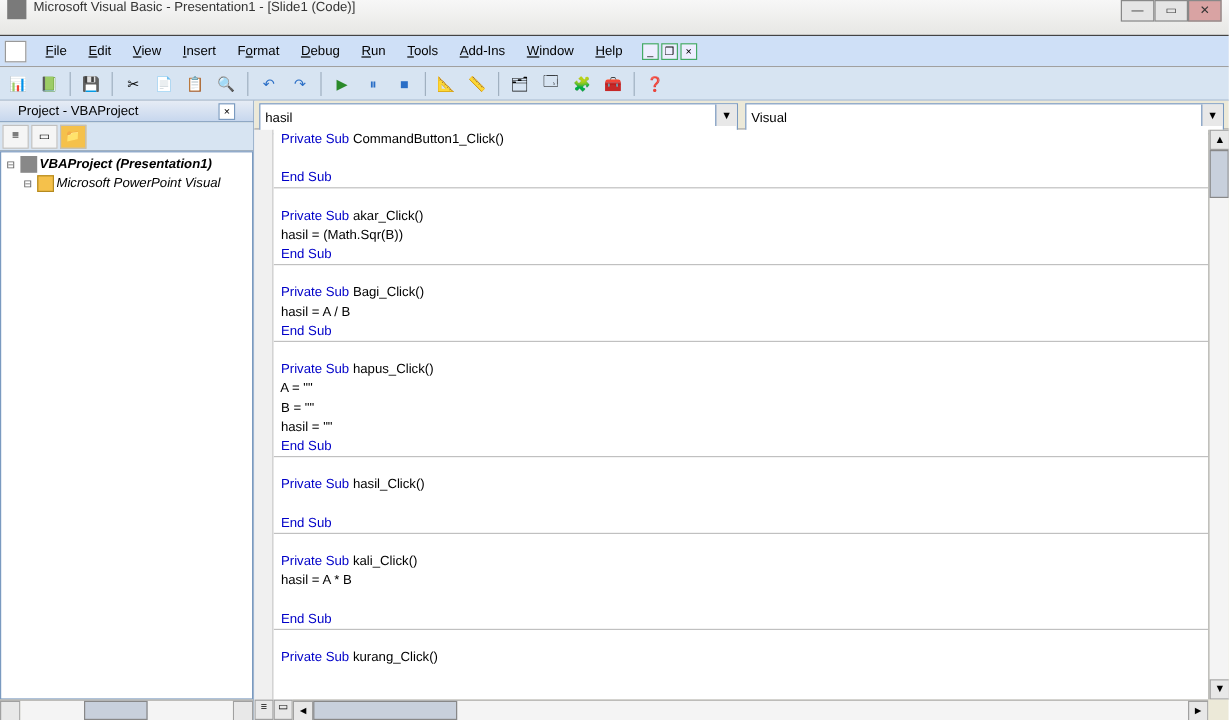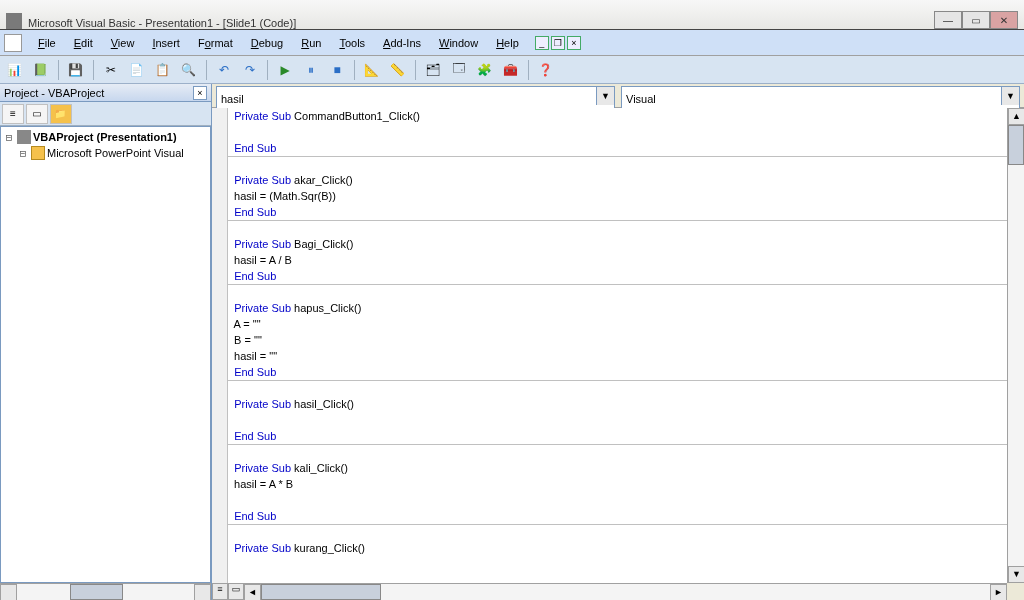--- a/index.html
+++ b/index.html
@@ -1,19 +1,19 @@
 <!DOCTYPE html>
 <html><head>
 <meta charset="utf-8">
 <style>
 * { margin:0; padding:0; box-sizing:border-box; font-family: Tahoma, sans-serif; font-size:11px; }
 body { background:#f0f0f0; width:1024px; height:600px; overflow:hidden; position:relative; }
 
 
-.titlebar { height:30px; background:linear-gradient(#f7f7f7,#e7e7e4); display:flex; align-items:flex-end; padding:0 6px; border-bottom:1px solid #444; }
+.titlebar { height:30px; background:linear-gradient(#f7f7f7,#e7e7e4); display:flex; align-items:flex-start; padding:0 6px; border-bottom:1px solid #444; }
 .titlebar .app-icon { width:16px; height:16px; background:#7a7a7a; margin-right:6px; }
 .titlebar .title { color:#333; flex:1; }
 .winbtns { display:flex; gap:0; }
 .winbtn { width:28px; height:18px; background:#e5e5e5; border:1px solid #888; display:flex; align-items:center; justify-content:center; font-size:10px; color:#333; }
 .winbtn.close { background:#d9a3a3; }
 
 
 .menubar { height:26px; background:#cfe0f7; display:flex; align-items:center; padding:0 4px; gap:2px; border-bottom:1px solid #a0a0a0; }
 .menubar .mico { width:18px; height:18px; background:#fff; border:1px solid #999; margin-right:6px; }
 .menuitem { padding:3px 8px; color:#000; }
@@ -26,33 +26,33 @@
 .toolbar { height:28px; background:#d7e4f2; border-bottom:1px solid #9cb0c9; display:flex; align-items:center; padding:0 4px; gap:4px; }
 .tbtn { width:22px; height:22px; display:flex; align-items:center; justify-content:center; font-size:12px; }
 .tsep { width:1px; height:20px; background:#a0b0c0; margin:0 2px; }
 .status-field { margin-left:6px; width:140px; height:20px; border:1px solid #7a9ac0; background:#fff; padding:2px 4px; color:#333; }
 
 
 .workspace { display:flex; height:516px; }
 
 
 .proj { width:212px; border-right:1px solid #7a9ac0; display:flex; flex-direction:column; background:#ece9d8; }
-.proj-title { height:18px; background:linear-gradient(#e6ecf5,#c7d7ee); border-bottom:1px solid #7a9ac0; padding:1px 4px; display:flex; align-items:center; }
+.proj-title { height:18px; background:linear-gradient(#e6ecf5,#c7d7ee); border-bottom:1px solid #7a9ac0; padding:1px 15px; display:flex; align-items:center; }
 .proj-title span { flex:1; }
 .proj-close { width:14px; height:14px; border:1px solid #7a9ac0; background:#fff; font-size:9px; text-align:center; line-height:12px; }
 .proj-tb { height:24px; background:#d7e4f2; border-bottom:1px solid #a0b0c0; display:flex; align-items:center; padding:2px; gap:2px; }
 .proj-tb-btn { width:22px; height:20px; border:1px solid #c0c0c0; background:#f5f5f5; font-size:10px; display:flex; align-items:center; justify-content:center; }
 .proj-tree { flex:1; background:#fff; border:1px solid #7a9ac0; margin:0; padding:2px; overflow:auto; }
 .tree-row { display:flex; align-items:center; height:16px; white-space:nowrap; }
 .tree-row .exp { width:12px; text-align:center; color:#666; font-family:monospace; }
 .tree-row .ico { width:14px; height:14px; margin:0 2px; display:inline-block; }
 .ico.proj-ico { background:#888; }
 .ico.fold-ico { background:#f5c14b; border:1px solid #b58a1f; }
 .ico.slide-ico { background:#d36b2a; border:1px solid #8a3a10; }
-.tree-row .lbl { color:#000; }
+.tree-row .lbl { color:#000;font-style:italic; }
 .tree-row.bold .lbl { font-weight:bold; }
 .proj-scroll { height:17px; background:#ece9d8; border-top:1px solid #a0a0a0; display:flex; }
 .proj-scroll .arrow { width:17px; height:17px; background:#e8e8e8; border:1px solid #a0a0a0; }
 .proj-scroll .track { flex:1; background:#f4f4f4; position:relative; }
 .proj-scroll .thumb { position:absolute; left:30%; width:30%; height:100%; background:#c8d0dc; border:1px solid #888; }
 
 
 .codepane { flex:1; display:flex; flex-direction:column; background:#fff; }
 .code-dd { height:24px; display:flex; gap:6px; padding:2px 4px; background:#ece9d8; border-bottom:1px solid #a0a0a0; }
 .dd { flex:1; height:20px; border:1px solid #7a9ac0; background:#fff; display:flex; align-items:center; padding:12px 4px; position:relative; }

